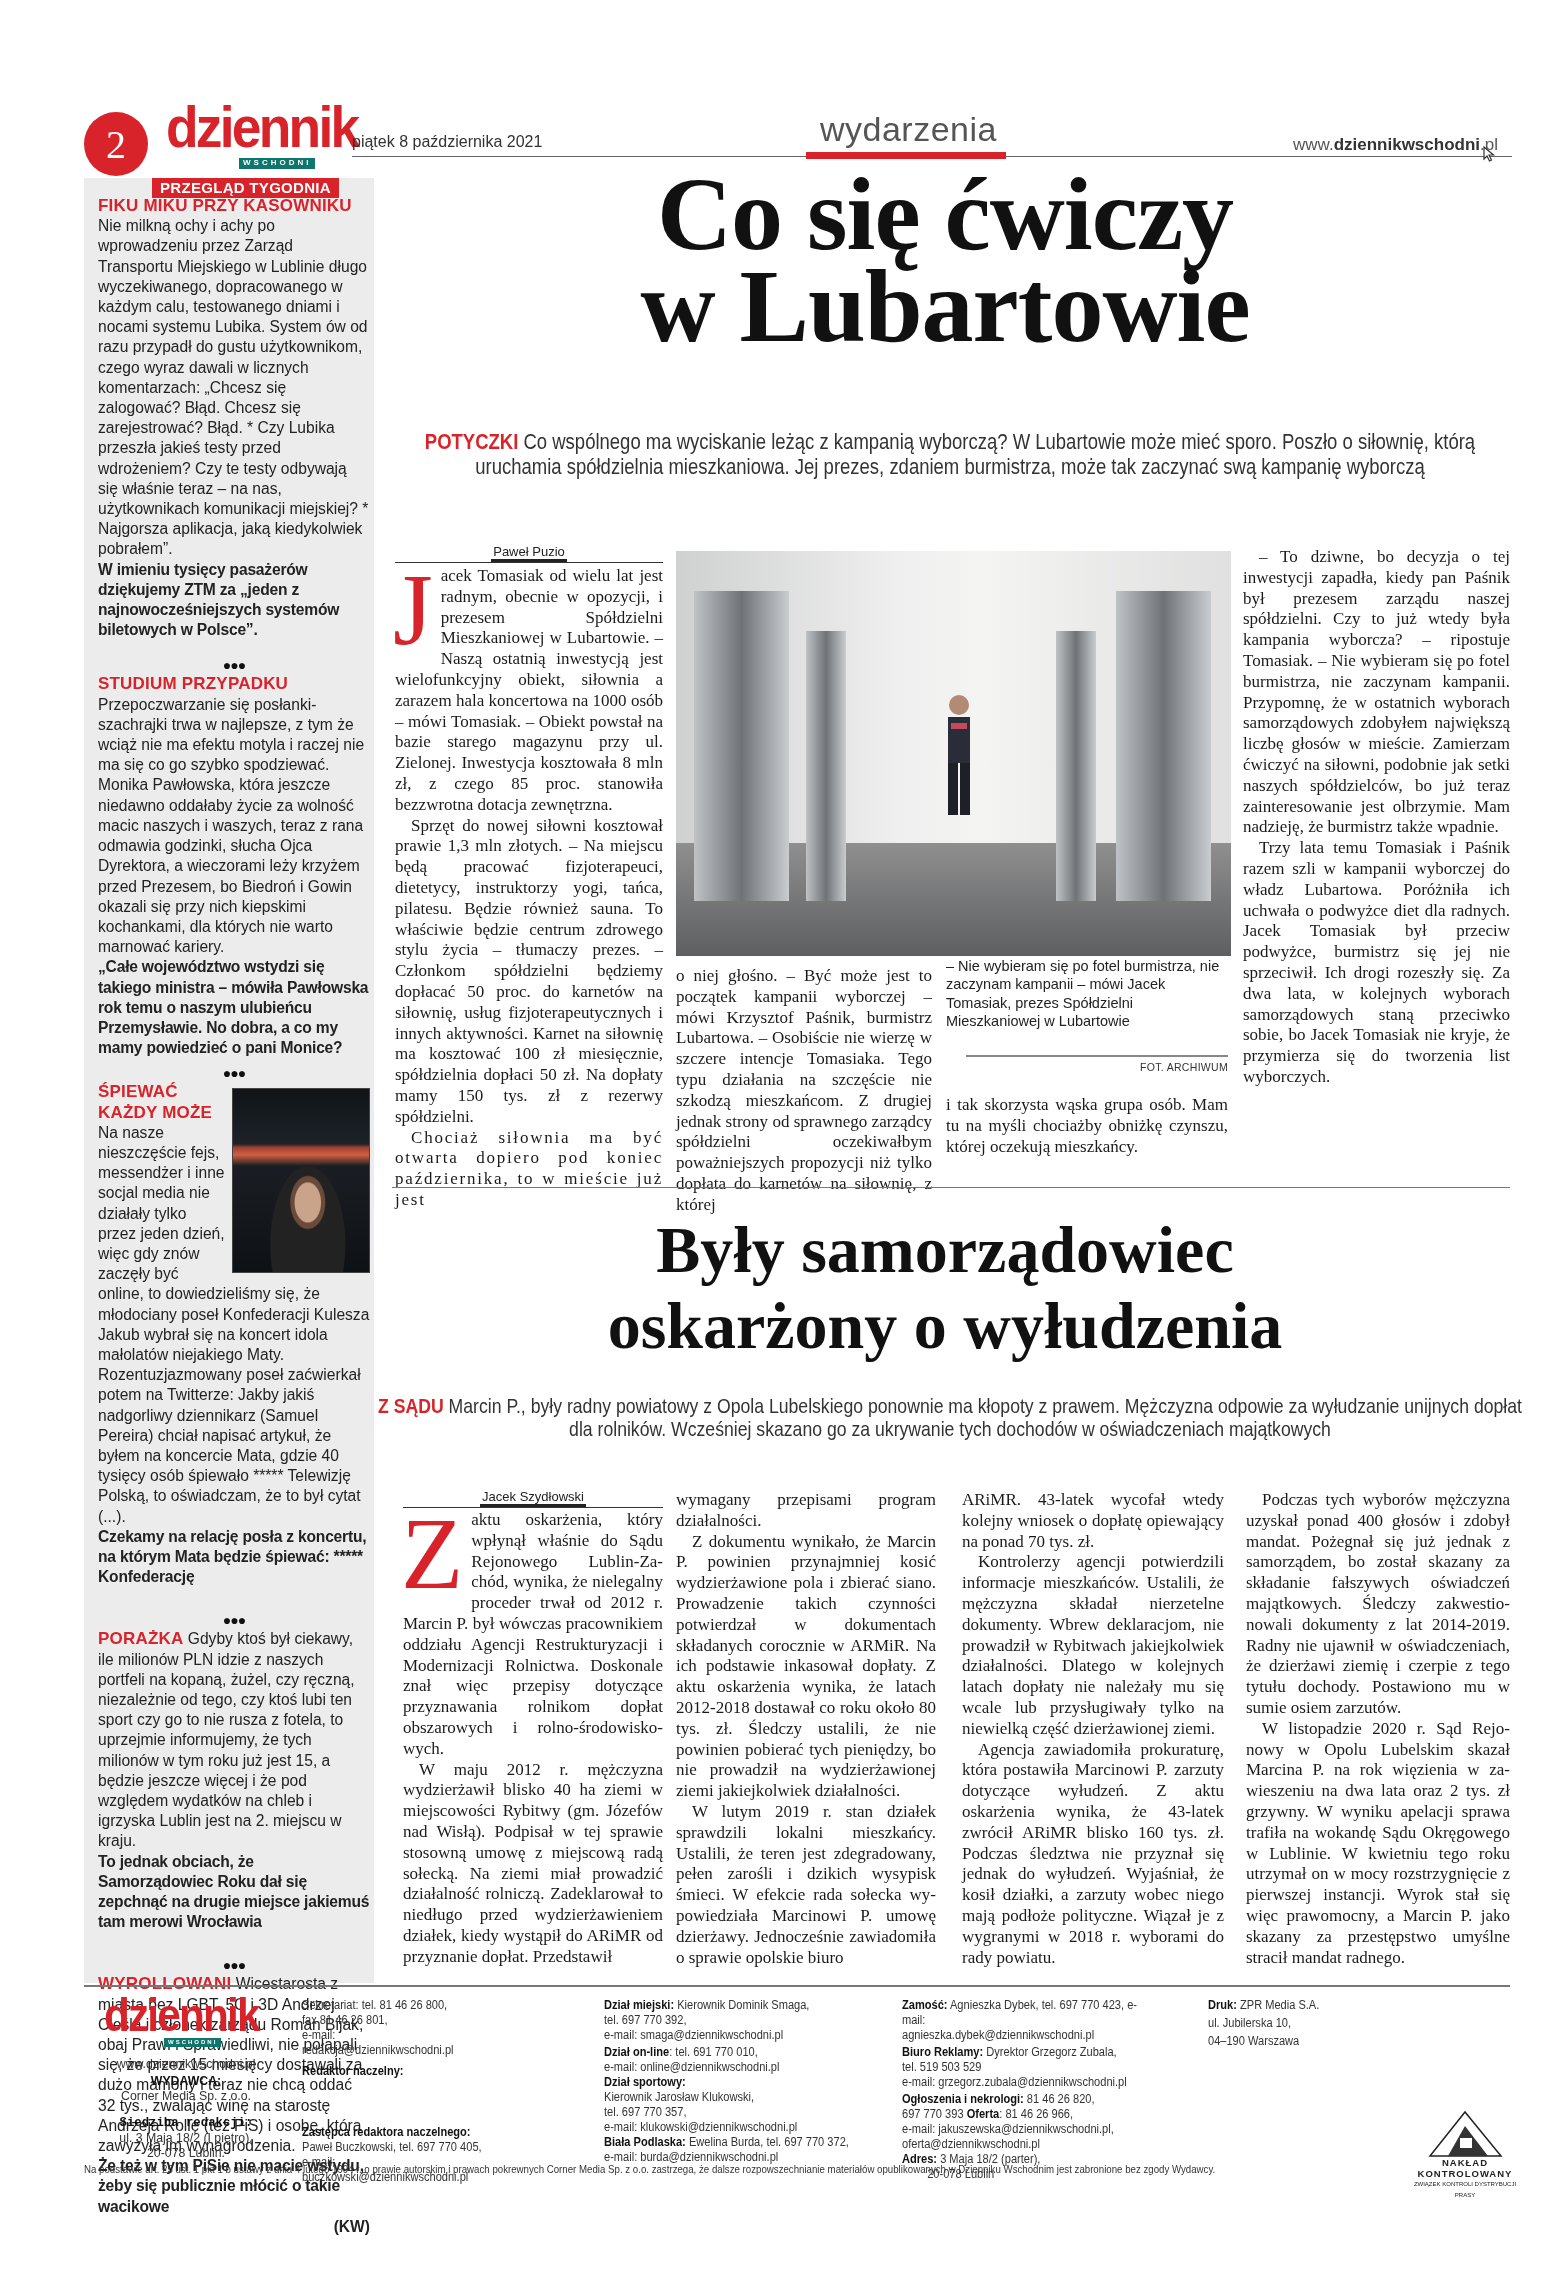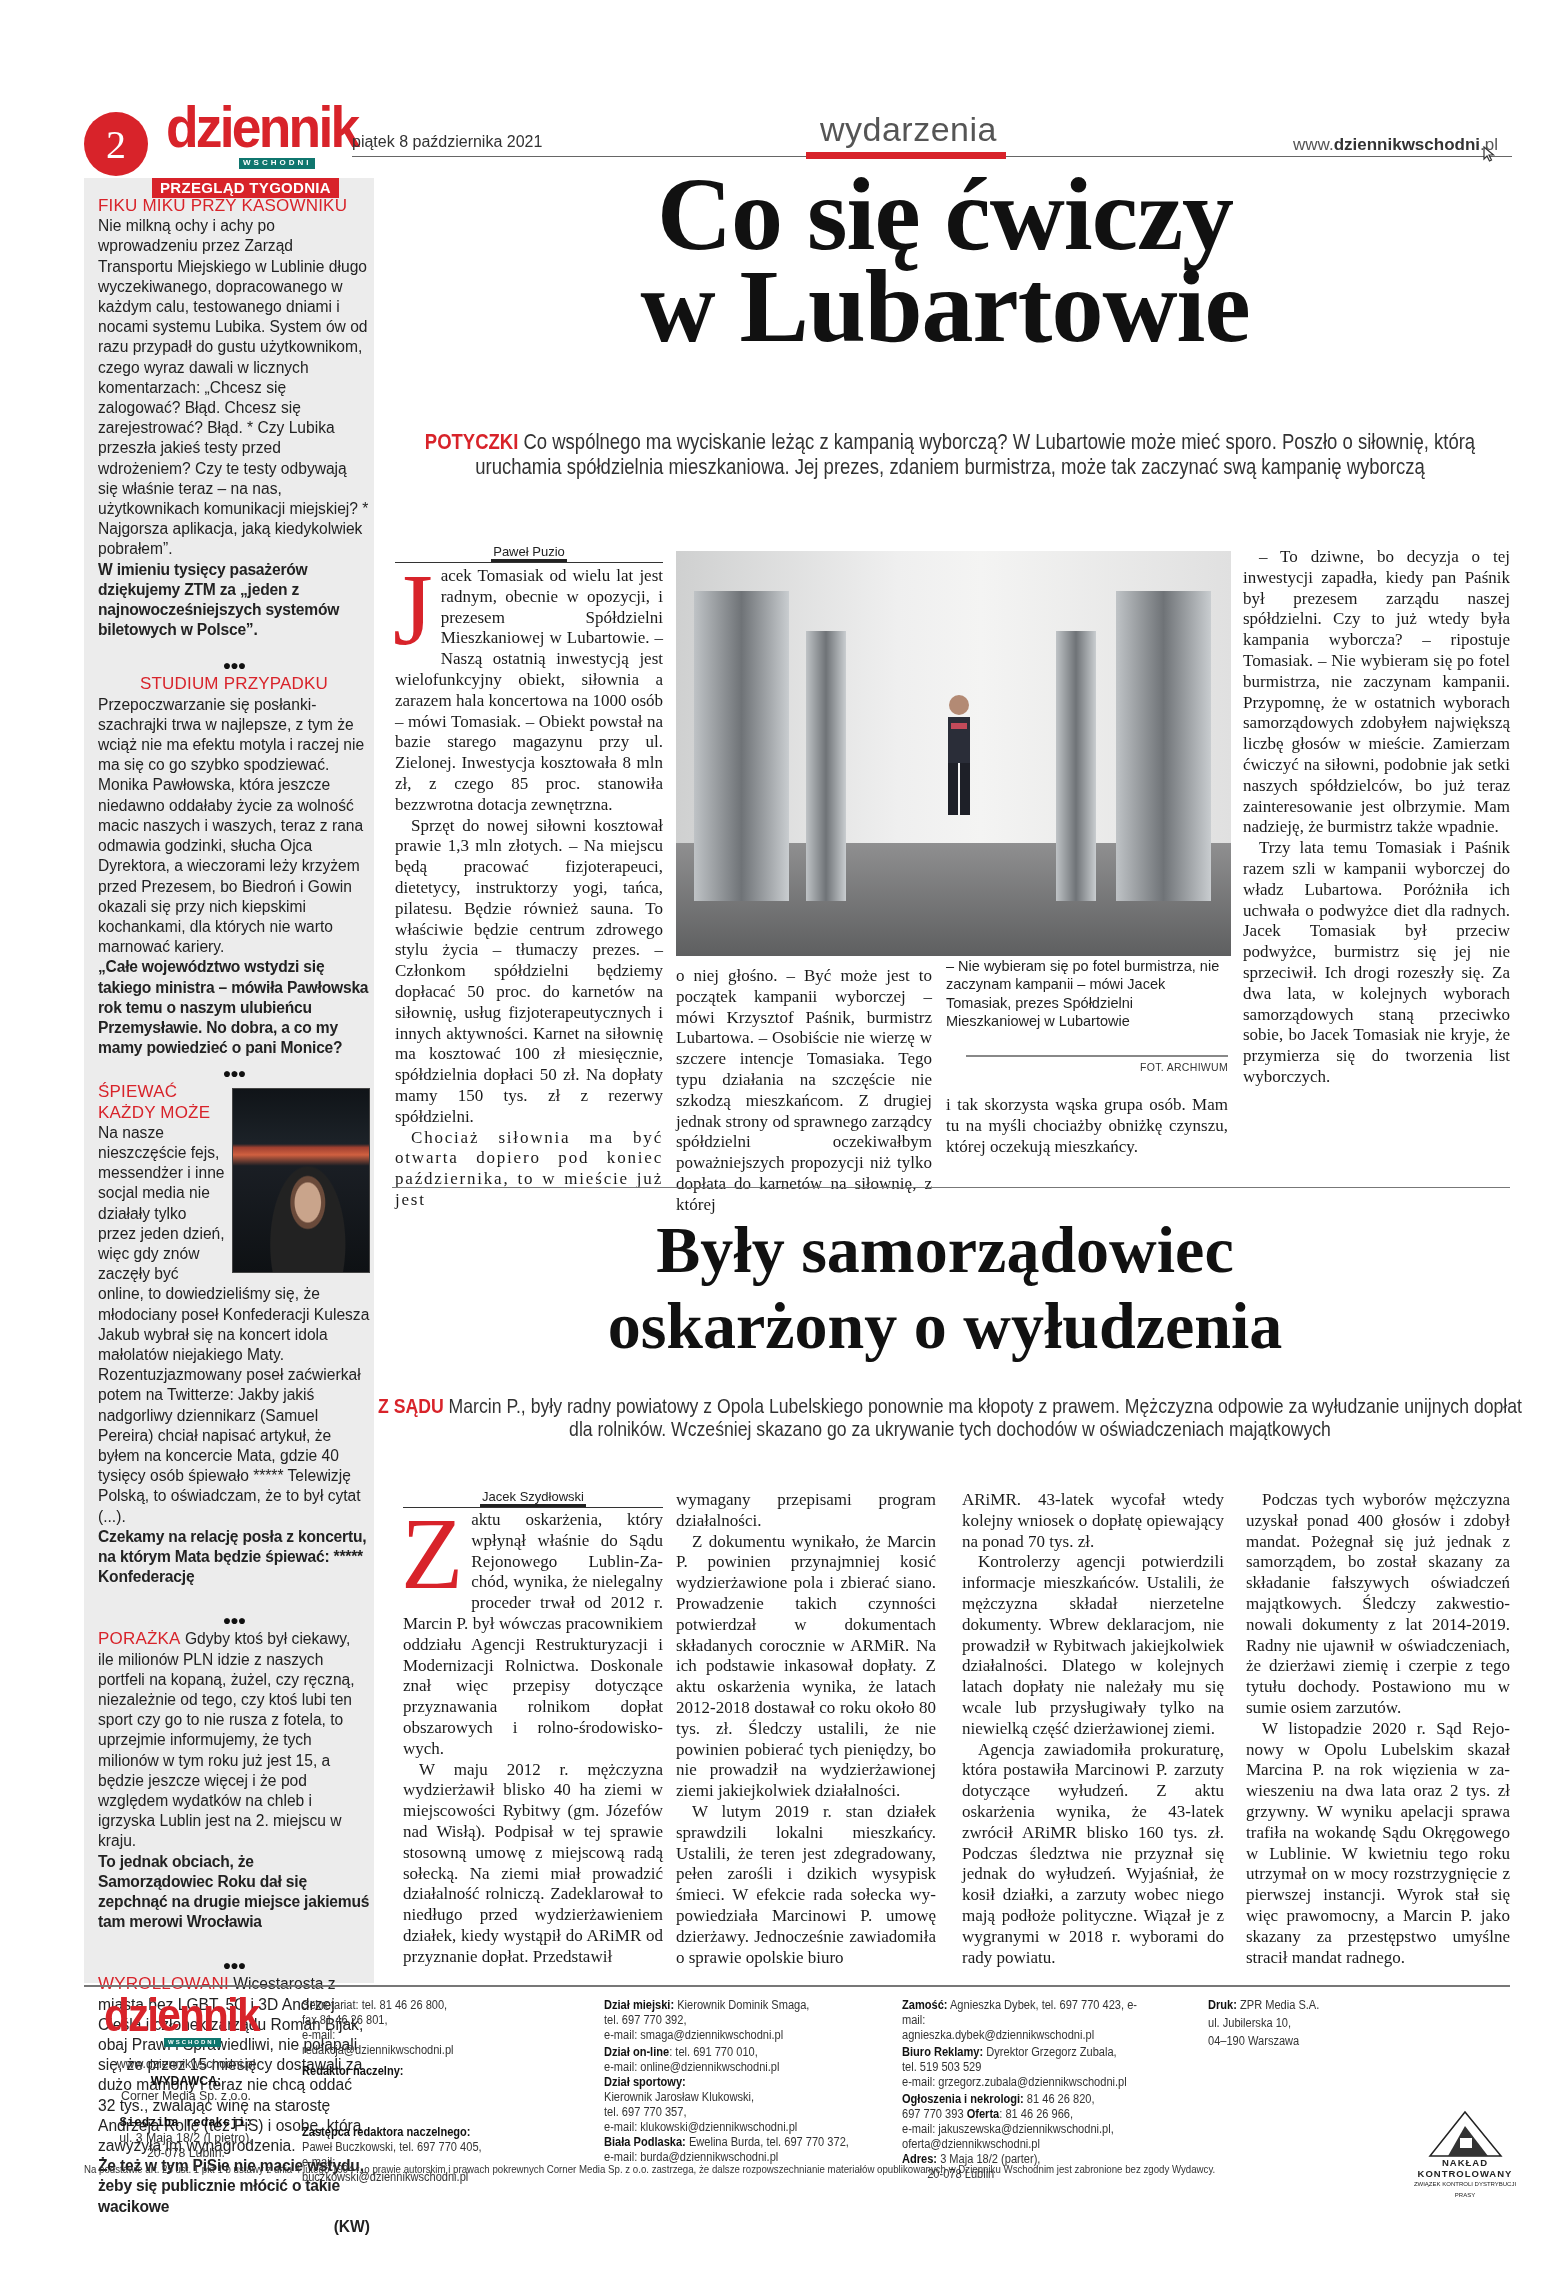--- a/index.html
+++ b/index.html
@@ -23,21 +23,21 @@
   .hdr-url { position: absolute; right: 60px; top: 135px; font-family: "Liberation Sans", sans-serif; font-size: 17px; color: #555; }
   .hdr-url b { color: #333; }
   .cursor-icon { position: absolute; left: 1483px; top: 146px; width: 14px; height: 16px; }
 
   
   .sidebar { position: absolute; left: 84px; top: 178px; width: 290px; height: 1805px; background: #ececec;
     font-family: "Liberation Sans", sans-serif; font-size: 15.6px; line-height: 20.2px; color: #222; padding: 18px 4px 0 14px; }
   .sb-tag { position: absolute; left: 68px; top: 0; background: #d8232a; color: #fff; font-weight: 900; font-size: 15px;
     padding: 1px 8px; letter-spacing: 0.3px; line-height: 18px; font-family: "Liberation Sans", sans-serif; }
   .sb-item { margin-bottom: 8px; }
-  .sb-head { color: #d8232a; font-weight: 400; font-size: 17px; letter-spacing: 0.2px; text-align: center; }
+  .sb-head { color: #d8232a; font-weight: 700; font-size: 17px; letter-spacing: 0.2px; }
   .sb-bold { font-weight: 700; letter-spacing: -0.2px; }
   .sb-dots { text-align: center; font-size: 14px; line-height: 14px; letter-spacing: -1px; color: #111; margin: 18px 0 2px; }
   .sb-photo { float: right; width: 138px; height: 185px; margin: 6px 0 0 4px;
     background: radial-gradient(ellipse at 55% 62%, #c9a48b 0 12%, #6a4a3a 13% 16%, transparent 17%),
                 radial-gradient(ellipse at 55% 85%, #222 0 35%, transparent 36%),
                 linear-gradient(180deg, #101418 0%, #1c2228 30%, #a04030 32%, #d06040 36%, #1a1e24 42%, #0e1114 100%); border: 1px solid #444; }
   .sb-kw { text-align: right; font-weight: 700; }
 
   
   .a1-title { position: absolute; left: 380px; top: 168px; width: 1130px; text-align: center;

